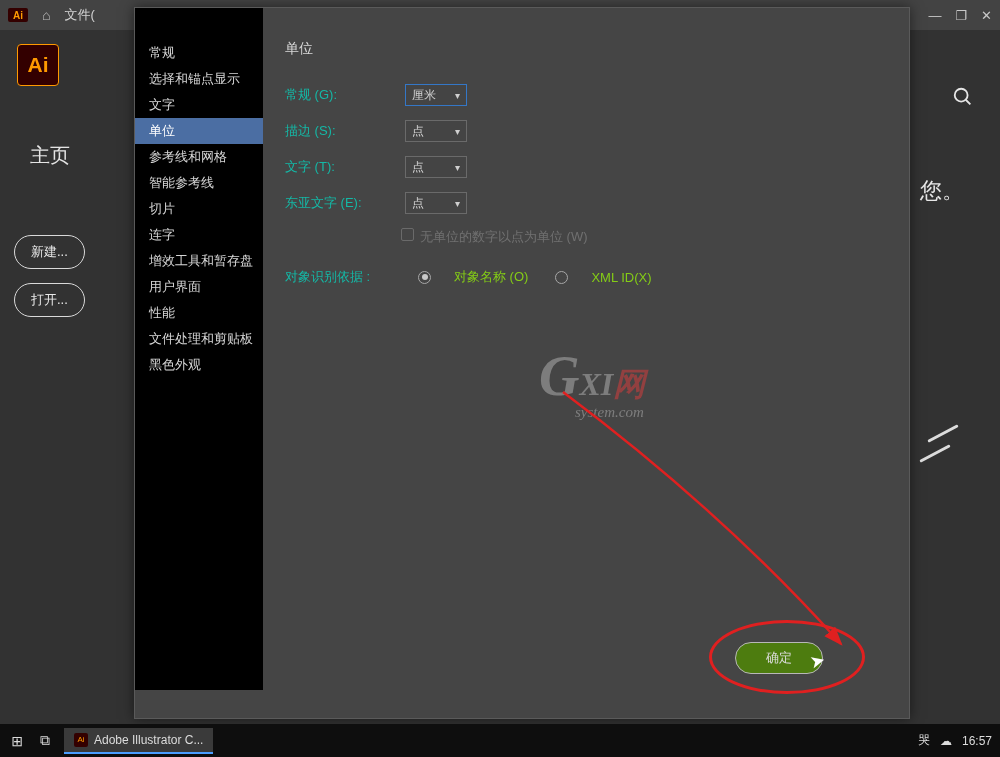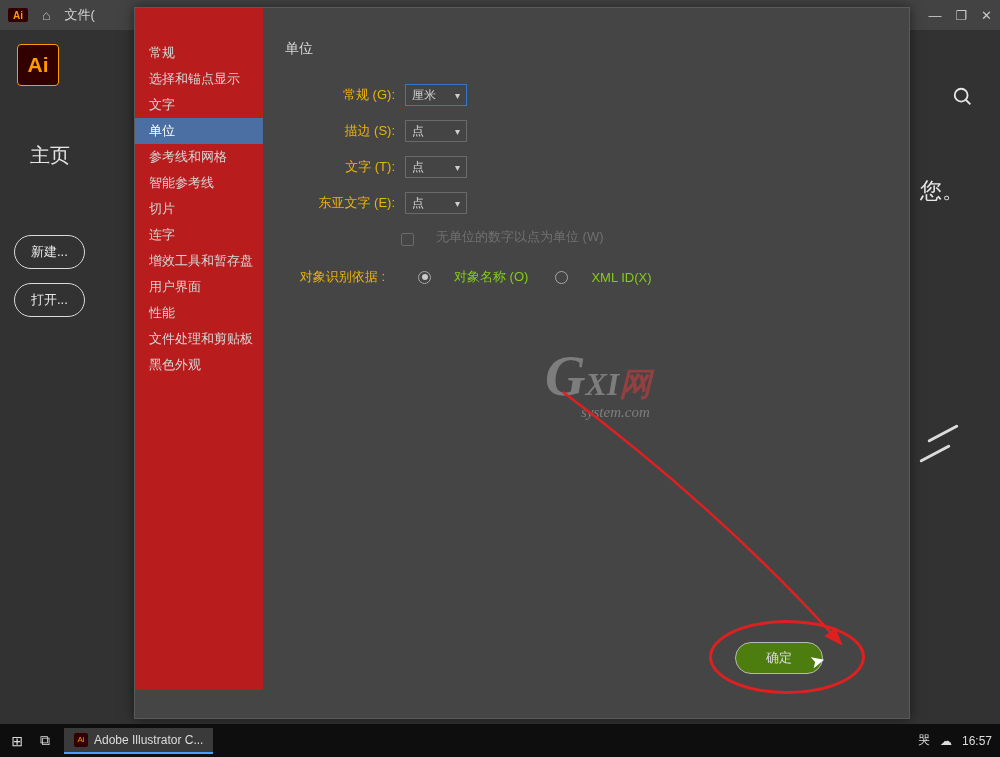--- a/index.html
+++ b/index.html
@@ -112,21 +112,21 @@
     display: flex; align-items: center;
     padding: 0 12px;
     font-size: 13px;
   }
   .dialog-body {
     display: flex;
     height: calc(100% - 28px);
   }
   .dialog-side {
     width: 128px;
-    background: #b91c1c;
+    background: #000000;
     padding-top: 32px;
   }
   .side-item {
     padding: 4px 0 4px 14px;
     color: #d6d6d6;
     font-size: 13px;
     cursor: pointer;
   }
   .side-item.sel {
     background: #4b6ea3;
@@ -139,60 +139,60 @@
     position: relative;
   }
   .section-title {
     color: #d9d9d9; font-size: 14px; margin-bottom: 26px;
   }
   .form-row {
     display: flex; align-items: center;
     margin-bottom: 14px;
   }
   .form-label {
-    width: 120px; text-align: right; padding-right: 10px;
-    color: #eab308; font-size: 13px;
+    width: 120px; padding-right: 10px;
+    color: #14b8a6; font-size: 13px;
   }
   .select-box {
     width: 62px; height: 22px;
     background: #444444;
     border: 1px solid #6a6a6a;
     color: #d4d4d4;
     display: flex; align-items: center; justify-content: space-between;
     padding: 0 6px;
     font-size: 12px;
     cursor: pointer;
   }
   .select-box.hl { border: 1.5px solid #3477c7; }
   .chev { font-size: 10px; color: #cfcfcf; }
   .disabled-row {
     margin-left: 116px; margin-bottom: 22px; margin-top: 2px;
     color: #707070; font-size: 13px;
-    display: flex; align-items: flex-end; gap: 22px;
+    display: flex; align-items: flex-start; gap: 6px;
   }
   .chk-dis {
     width: 13px; height: 13px; border: 1px solid #6a6a6a; border-radius: 2px;
   }
   .radio-row {
     display: flex; align-items: center; gap: 23px; margin-bottom: 14px;
   }
   .radio-row .form-label { width: 110px; }
   .radio {
     width: 13px; height: 13px; border-radius: 50%;
     border: 1.5px solid #a7a7a7;
     display: inline-flex; align-items: center; justify-content: center;
   }
   .radio.on::after {
     content: ''; width: 6px; height: 6px; border-radius: 50%; background: #c9c9c9;
   }
   .radio-label { color: #84cc16; font-size: 13px; margin-right: 4px; }
 
   
   .wm {
-    position: absolute; left: 282px; top: 336px;
+    position: absolute; left: 276px; top: 336px;
     font-family: Georgia, serif;
     color: rgba(210,210,210,.4);
     pointer-events: none;
   }
   .wm .g { font-size: 56px; font-style: italic; font-weight: bold; }
   .wm .xi { font-size: 32px; font-style: italic; font-weight: bold; }
   .wm .cn { font-size: 32px; color: rgba(210,60,60,.55); font-style: italic; font-weight: bold; }
   .wm .sub { display: block; font-size: 15px; margin-top: -4px; margin-left: 36px; font-style: italic; }
 
   

